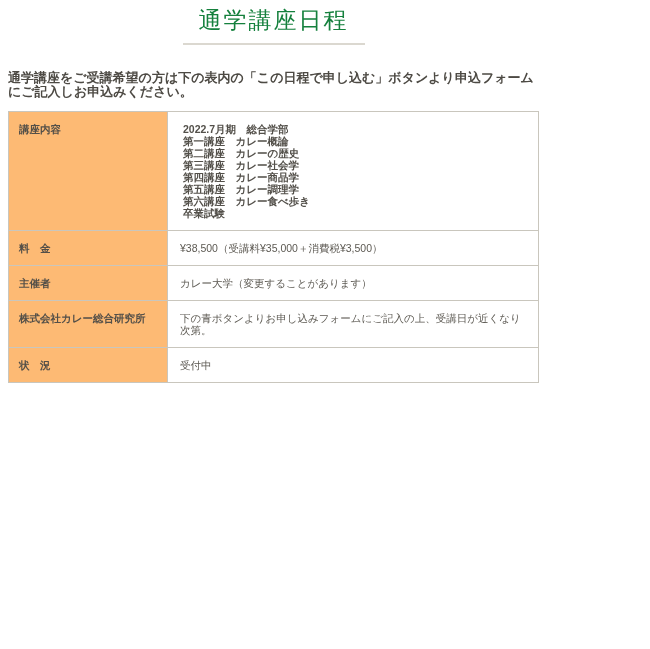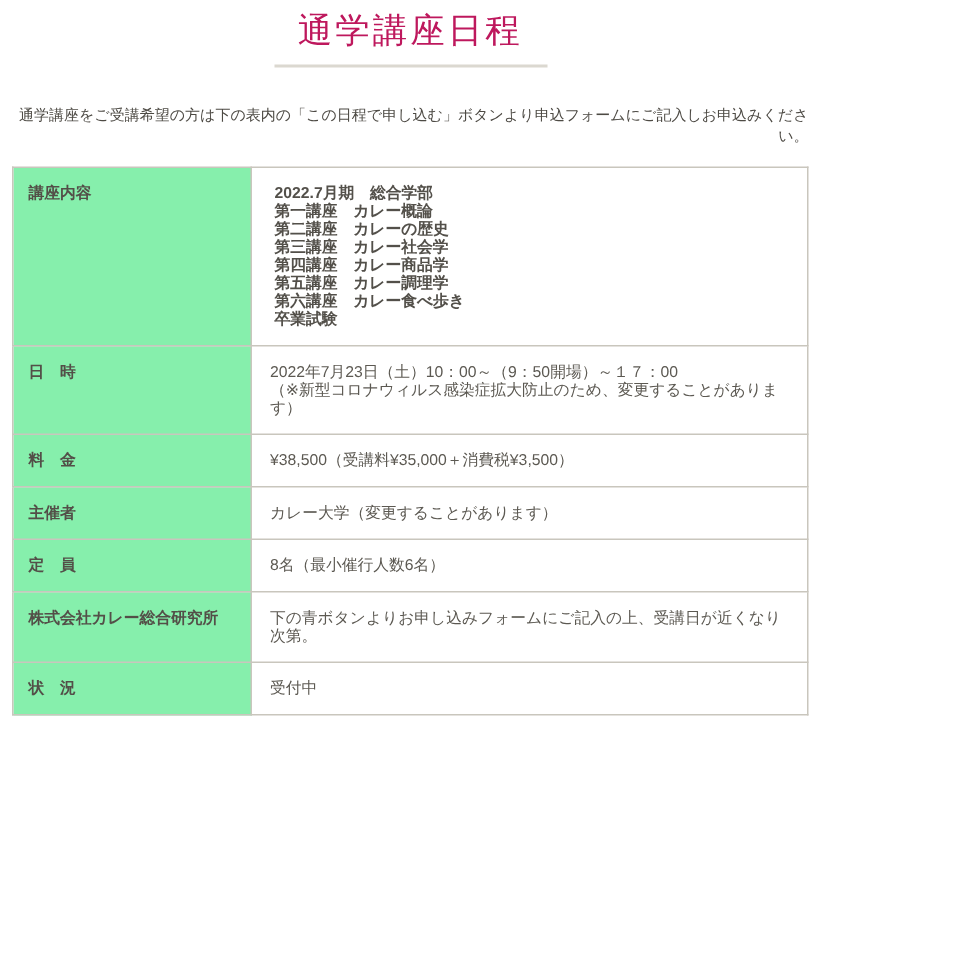--- a/index.html
+++ b/index.html
@@ -21,47 +21,46 @@
   .title-wrap {
     text-align: center;
     padding-top: 5px;
   }
   .page-title {
     display: inline-block;
     margin: 0;
     font-size: 23px;
     font-weight: 500;
     letter-spacing: 2px;
-    color: #be185d;
+    color: #15803d;
     padding: 0 16px 7px 16px;
     border-bottom: 2px solid #dbd8d0;
   }
   .intro {
     margin: 26px 0 0 0;
-    font-size: 10px;
+    font-size: 13px;
     line-height: 14px;
-    font-weight: normal;
+    font-weight: bold;
     color: #4d4a44;
-    text-align: right;
   }
   table.schedule {
     border-collapse: collapse;
     table-layout: fixed;
     width: 531px;
     margin-top: 12px;
   }
   table.schedule th,
   table.schedule td {
     border: 1px solid #c9c6bd;
     vertical-align: top;
     text-align: left;
   }
   table.schedule th {
     width: 140px;
-    background: #86efac;
+    background: #fdba74;
     font-size: 10.5px;
     line-height: 12px;
     font-weight: bold;
     color: #534f48;
     padding: 11px 8px 11px 10px;
   }
   table.schedule td {
     font-size: 10.5px;
     line-height: 12px;
     color: #5c5952;
@@ -93,35 +92,26 @@
         <td>2022.7月期　総合学部
 第一講座　カレー概論
 第二講座　カレーの歴史
 第三講座　カレー社会学
 第四講座　カレー商品学
 第五講座　カレー調理学
 第六講座　カレー食べ歩き
 卒業試験</td>
       </tr>
       <tr>
-        <th>日　時</th>
-        <td>2022年7月23日（土）10：00～（9：50開場）～１７：00
-（※新型コロナウィルス感染症拡大防止のため、変更することがあります）</td>
-      </tr>
-      <tr>
         <th>料　金</th>
         <td>¥38,500（受講料¥35,000＋消費税¥3,500）</td>
       </tr>
       <tr>
         <th>主催者</th>
         <td>カレー大学（変更することがあります）</td>
-      </tr>
-      <tr>
-        <th>定　員</th>
-        <td>8名（最小催行人数6名）</td>
       </tr>
       <tr>
         <th>株式会社カレー総合研究所</th>
         <td>下の青ボタンよりお申し込みフォームにご記入の上、受講日が近くなり次第。</td>
       </tr>
       <tr>
         <th>状　況</th>
         <td>受付中</td>
       </tr>
 

